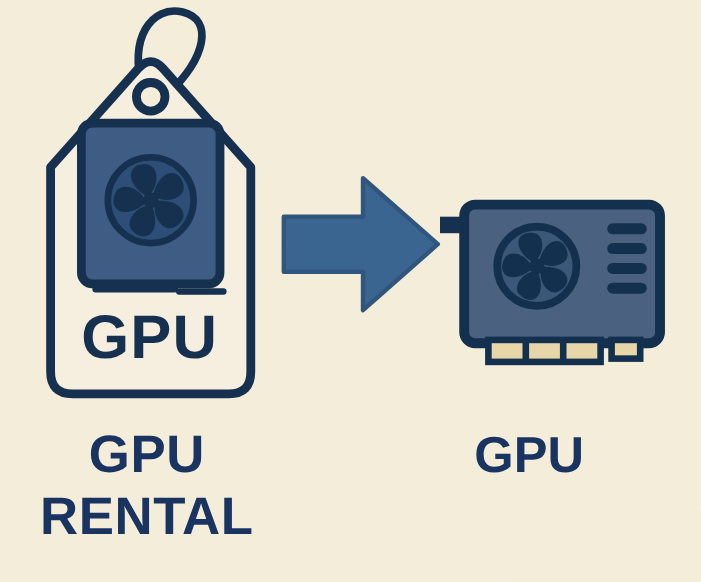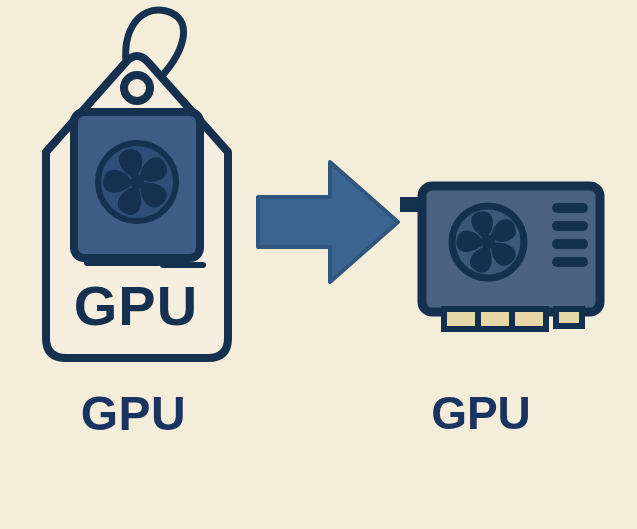--- a/index.html
+++ b/index.html
@@ -99,19 +99,20 @@
         <line x1="512" y1="311" x2="512" y2="327" stroke="#14304f" stroke-width="6"></line>
         <rect x="556" y="309" width="26" height="17" fill="#e7d6a8" stroke="#14304f" stroke-width="6"></rect>
       </g>
     </g>
   </svg>
 
   <div class="tag-label">GPU</div>
 
   <div class="caption caption-left">
     <span class="line">GPU</span>
+    <span class="line">RENTAL</span>
   </div>
 
   <div class="caption caption-right">
     <span class="line">GPU</span>
   </div>
 
 </div>
 
 </body></html>

